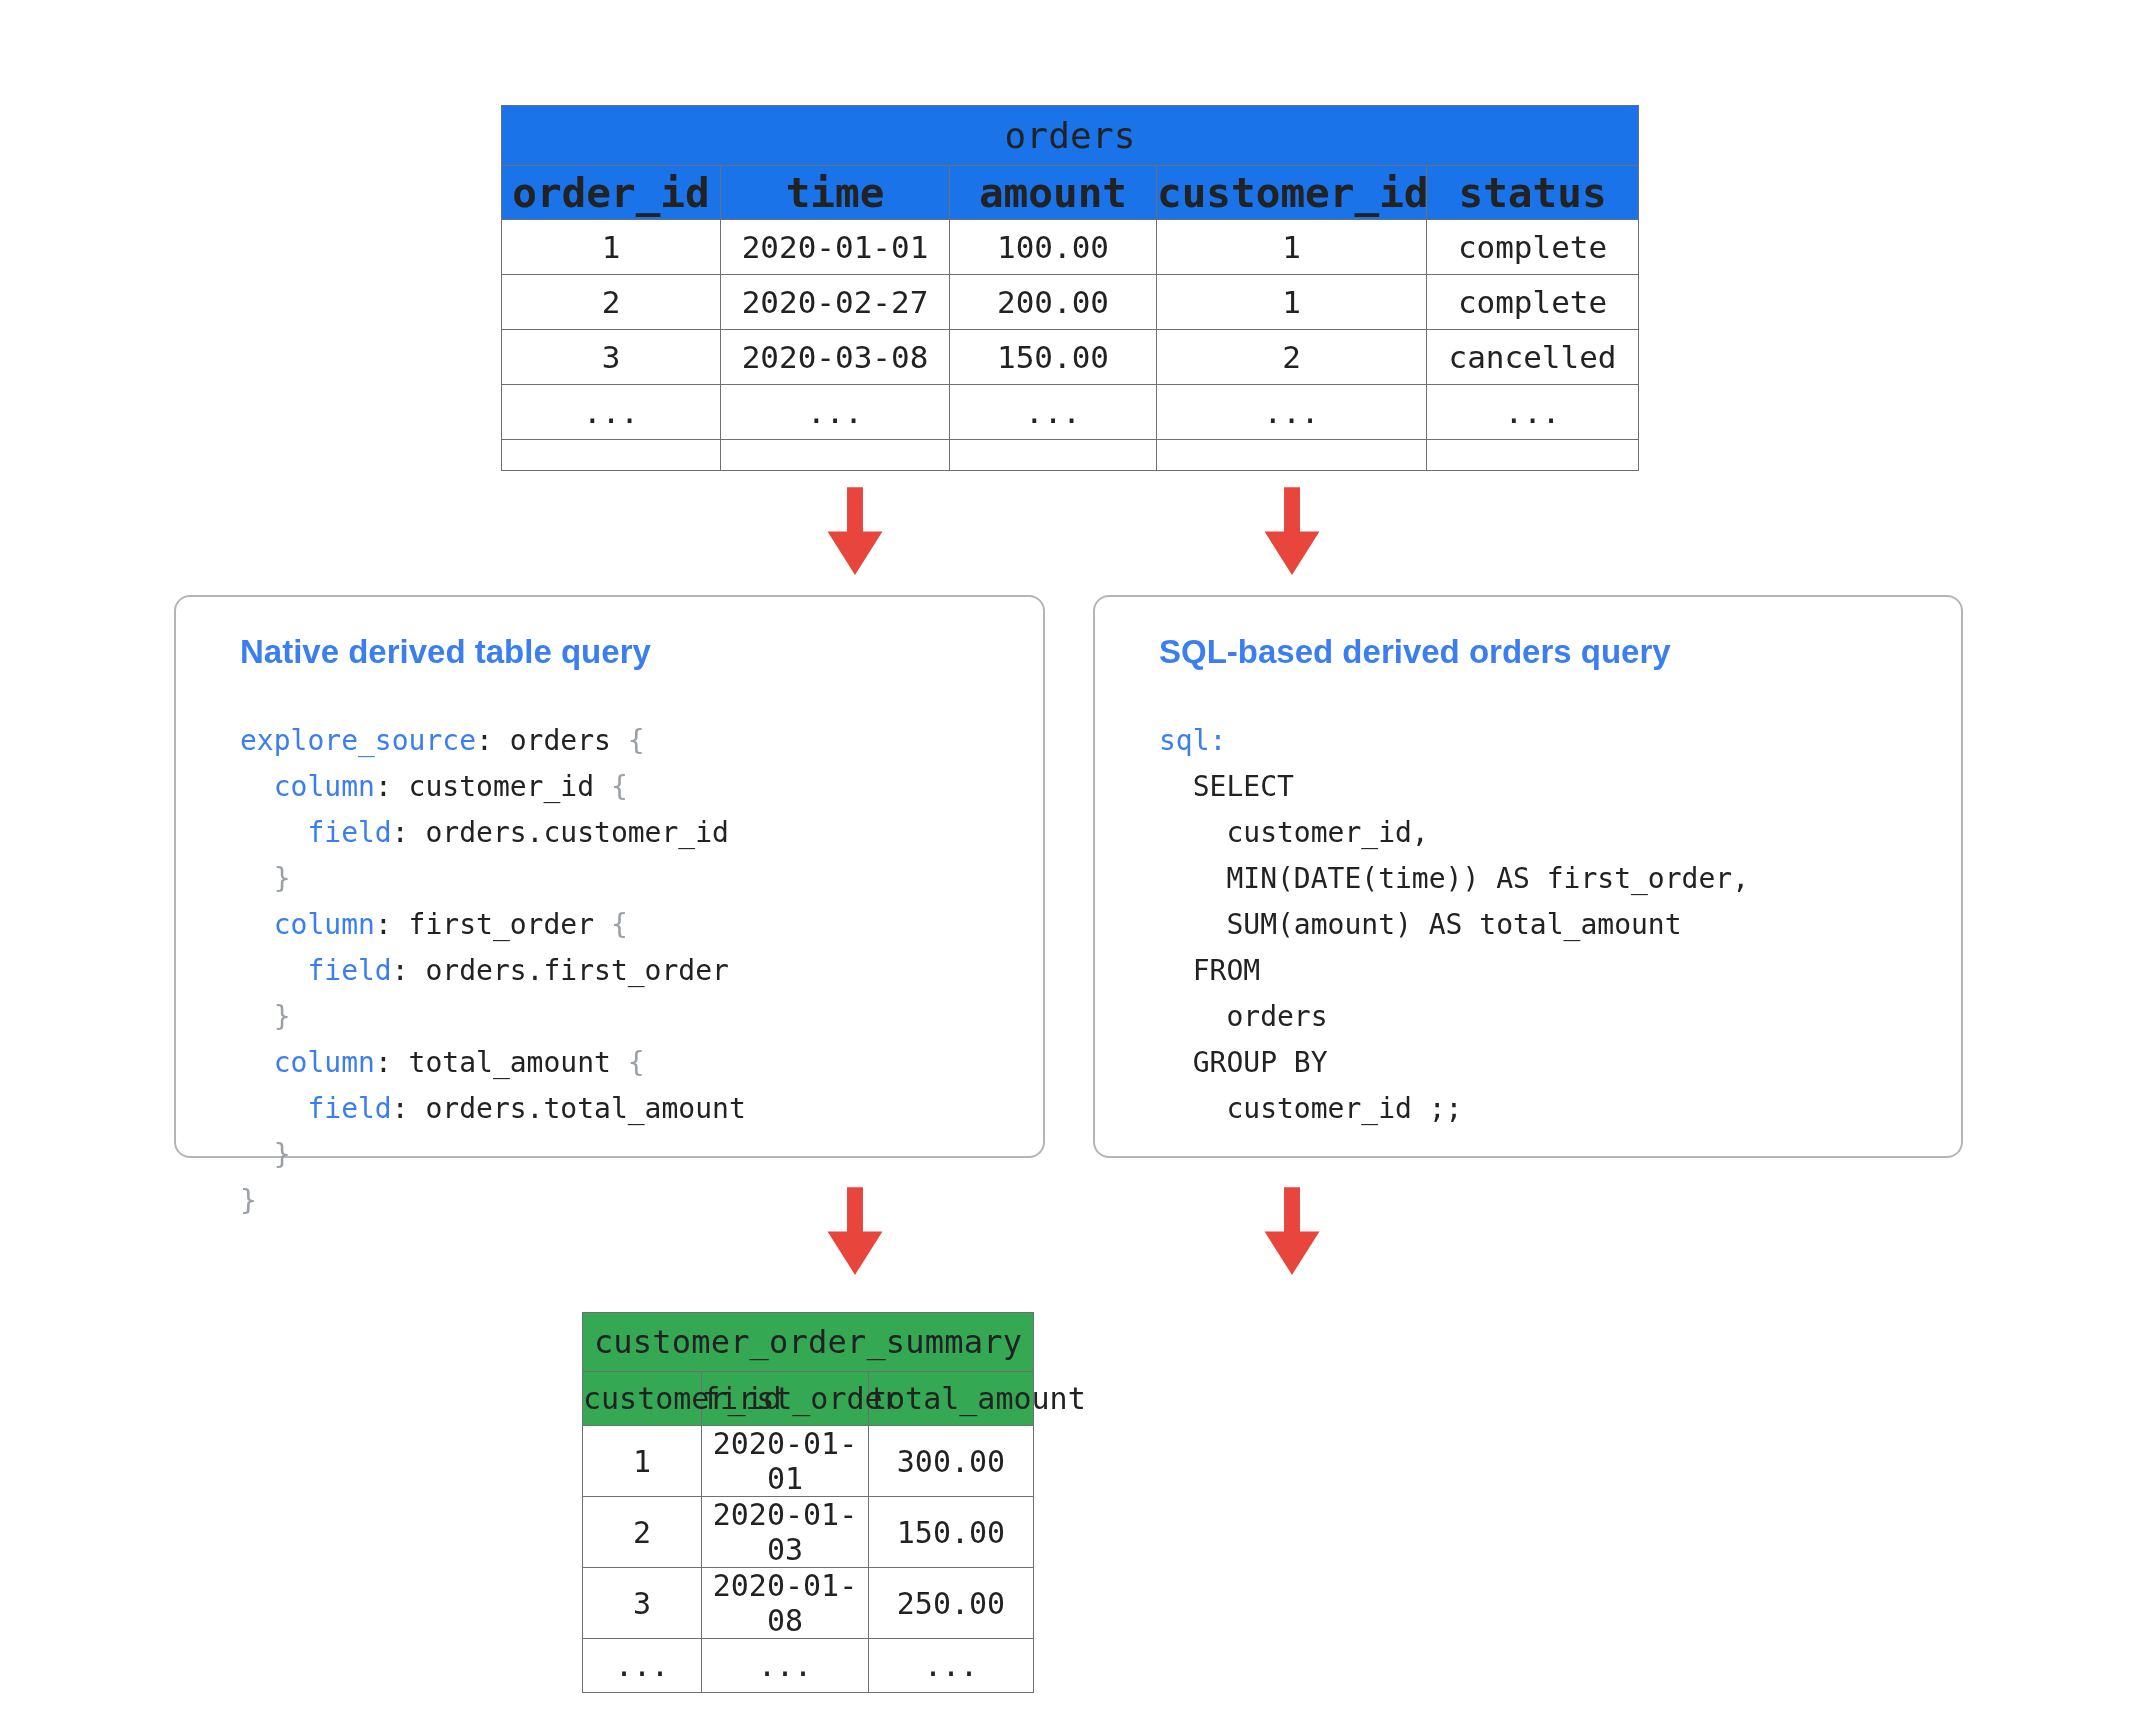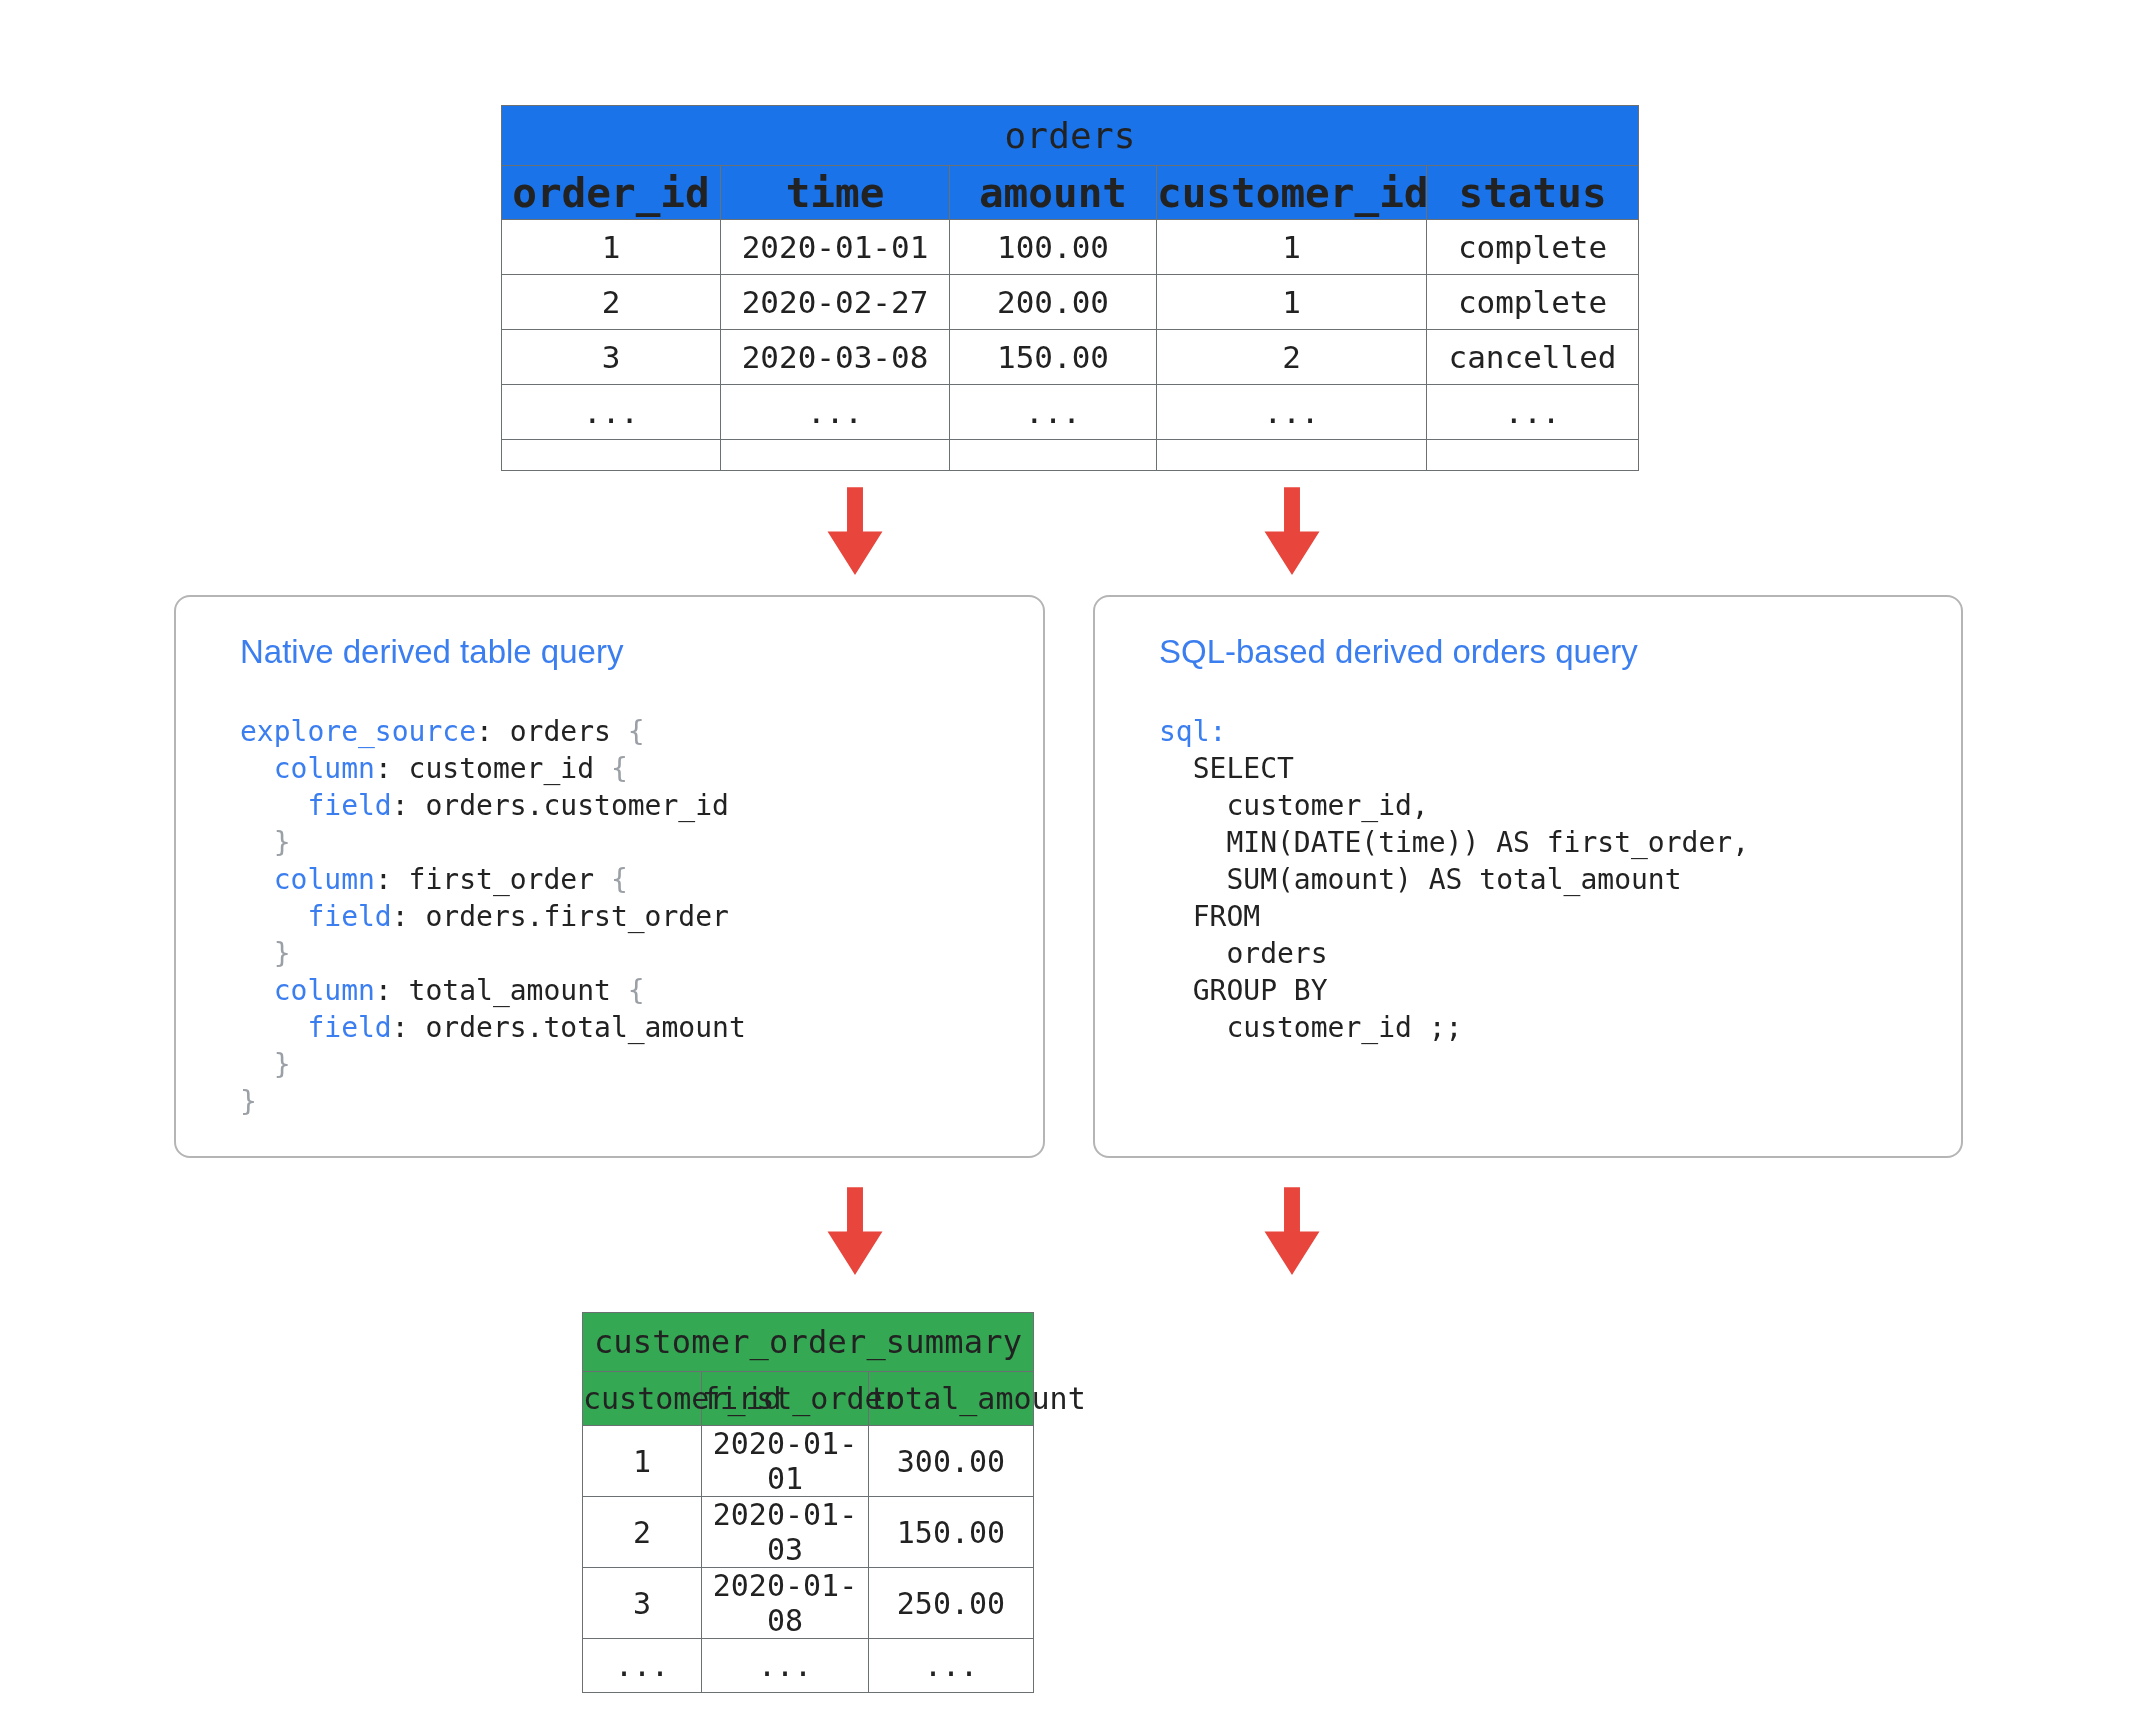--- a/index.html
+++ b/index.html
@@ -62,40 +62,40 @@
     border:2.7px solid #b5b5b5;
     border-radius:16px;
     box-sizing:border-box;
   }
   #panel-native{left:174px;top:595px;width:871px;height:563px;}
   #panel-sql{left:1093px;top:595px;width:870px;height:563px;}
   .panel-title{
     color:#3b7ef0;
     font-family:"Liberation Sans", sans-serif;
     font-size:33px;
-    font-weight:400;
+    font-weight:700;
     position:absolute;
     top:36px;
     left:64px;
     white-space:nowrap;
   }
   .code-body{
     position:absolute;
     top:116px;
     left:64px;
     right:18px;
     font-family:"DejaVu Sans Mono", monospace;
     font-size:28px;
     line-height:37px;
     white-space:pre;
     color:#222222;
   }
   .kw{color:#3b7ef0;}
   .brace{color:#9aa0a6;}
-  .code-line{white-space:pre;}
+  .code-line{white-space:pre;margin-top:9px;}
 </style>
 </head>
 <body>
 
 <div class="stage">
 
   <table class="db-table" id="orders-table">
     <colgroup>
       <col style="width:219px">
         <col style="width:229px">

